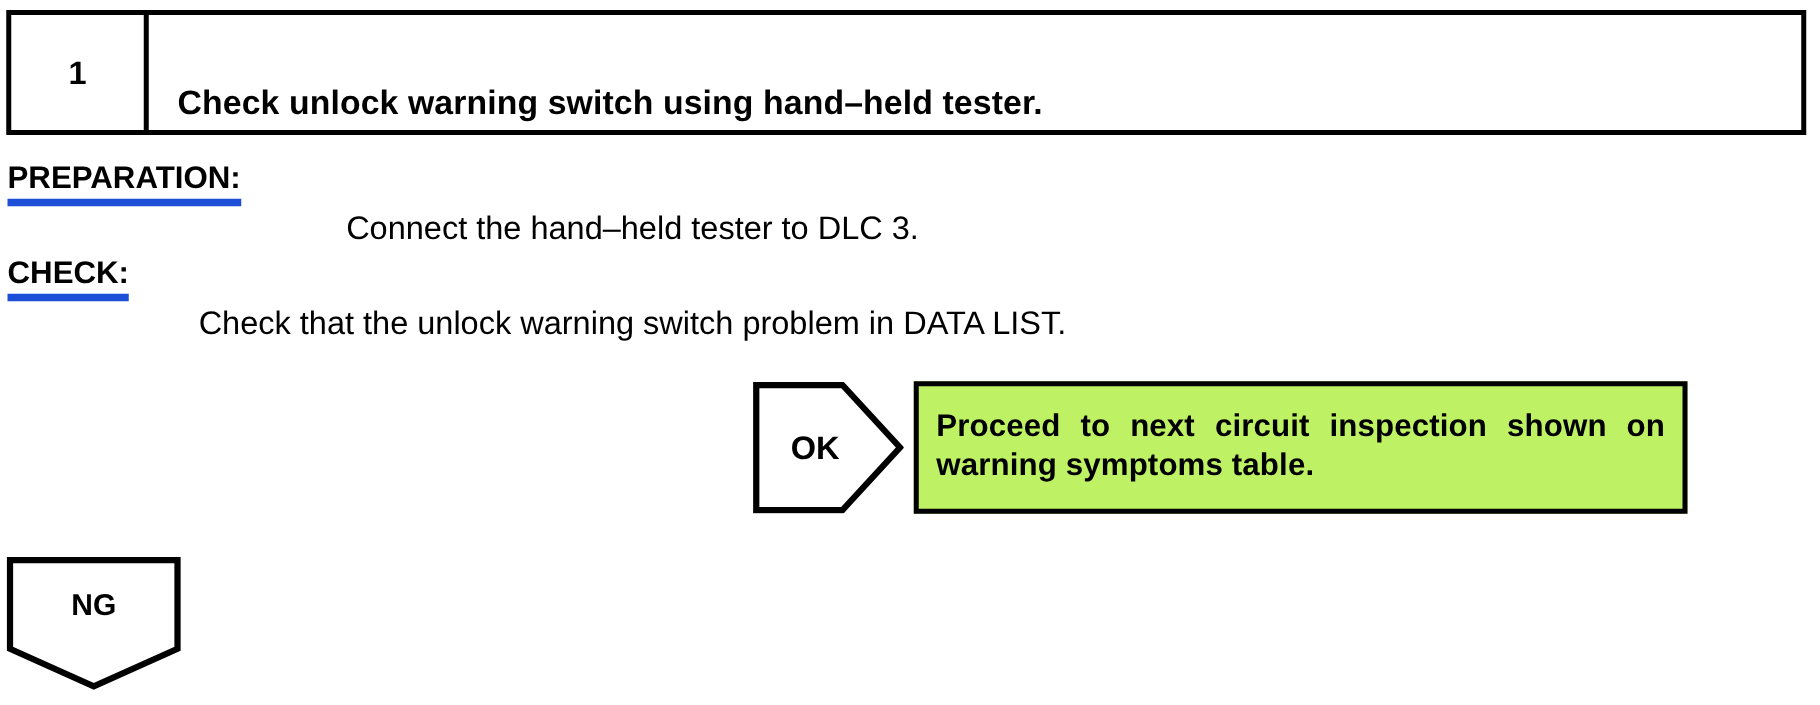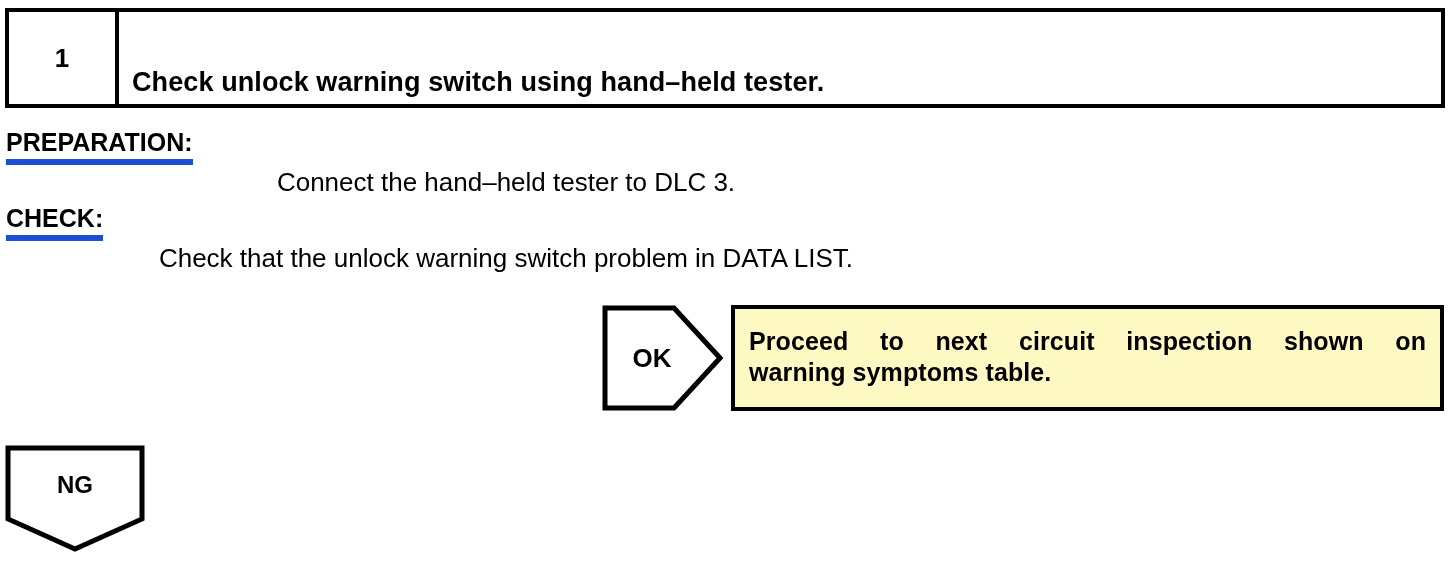--- a/index.html
+++ b/index.html
@@ -41,21 +41,21 @@
   }
   .step-number {
     font-size: 26px;
     font-weight: bold;
     letter-spacing: 0px;
   }
   .step-title-cell {
     flex: 1 1 auto;
     display: flex;
     align-items: center;
-    padding-left: 13px;
+    padding-left: 23px;
     box-sizing: border-box;
     margin-top: 48px;
   }
   .step-title {
     font-size: 27px;
     font-weight: bold;
     letter-spacing: 0.1px;
   }
 
   
@@ -111,25 +111,25 @@
     display: flex;
     align-items: center;
     justify-content: center;
     font-size: 26px;
     font-weight: bold;
   }
   .result-box {
     position: absolute;
     left: 129px;
     top: 0px;
-    width: 713px;
+    width: 619px;
     height: 106px;
     border: 4px solid #000;
     box-sizing: border-box;
-    background: #fef9c3;
+    background: #bef264;
     padding: 17px 14px 0 14px;
   }
   .result-text {
     font-size: 25px;
     font-weight: bold;
     line-height: 31px;
     text-align: justify;
     text-align-last: left;
     letter-spacing: 0.1px;
   }

